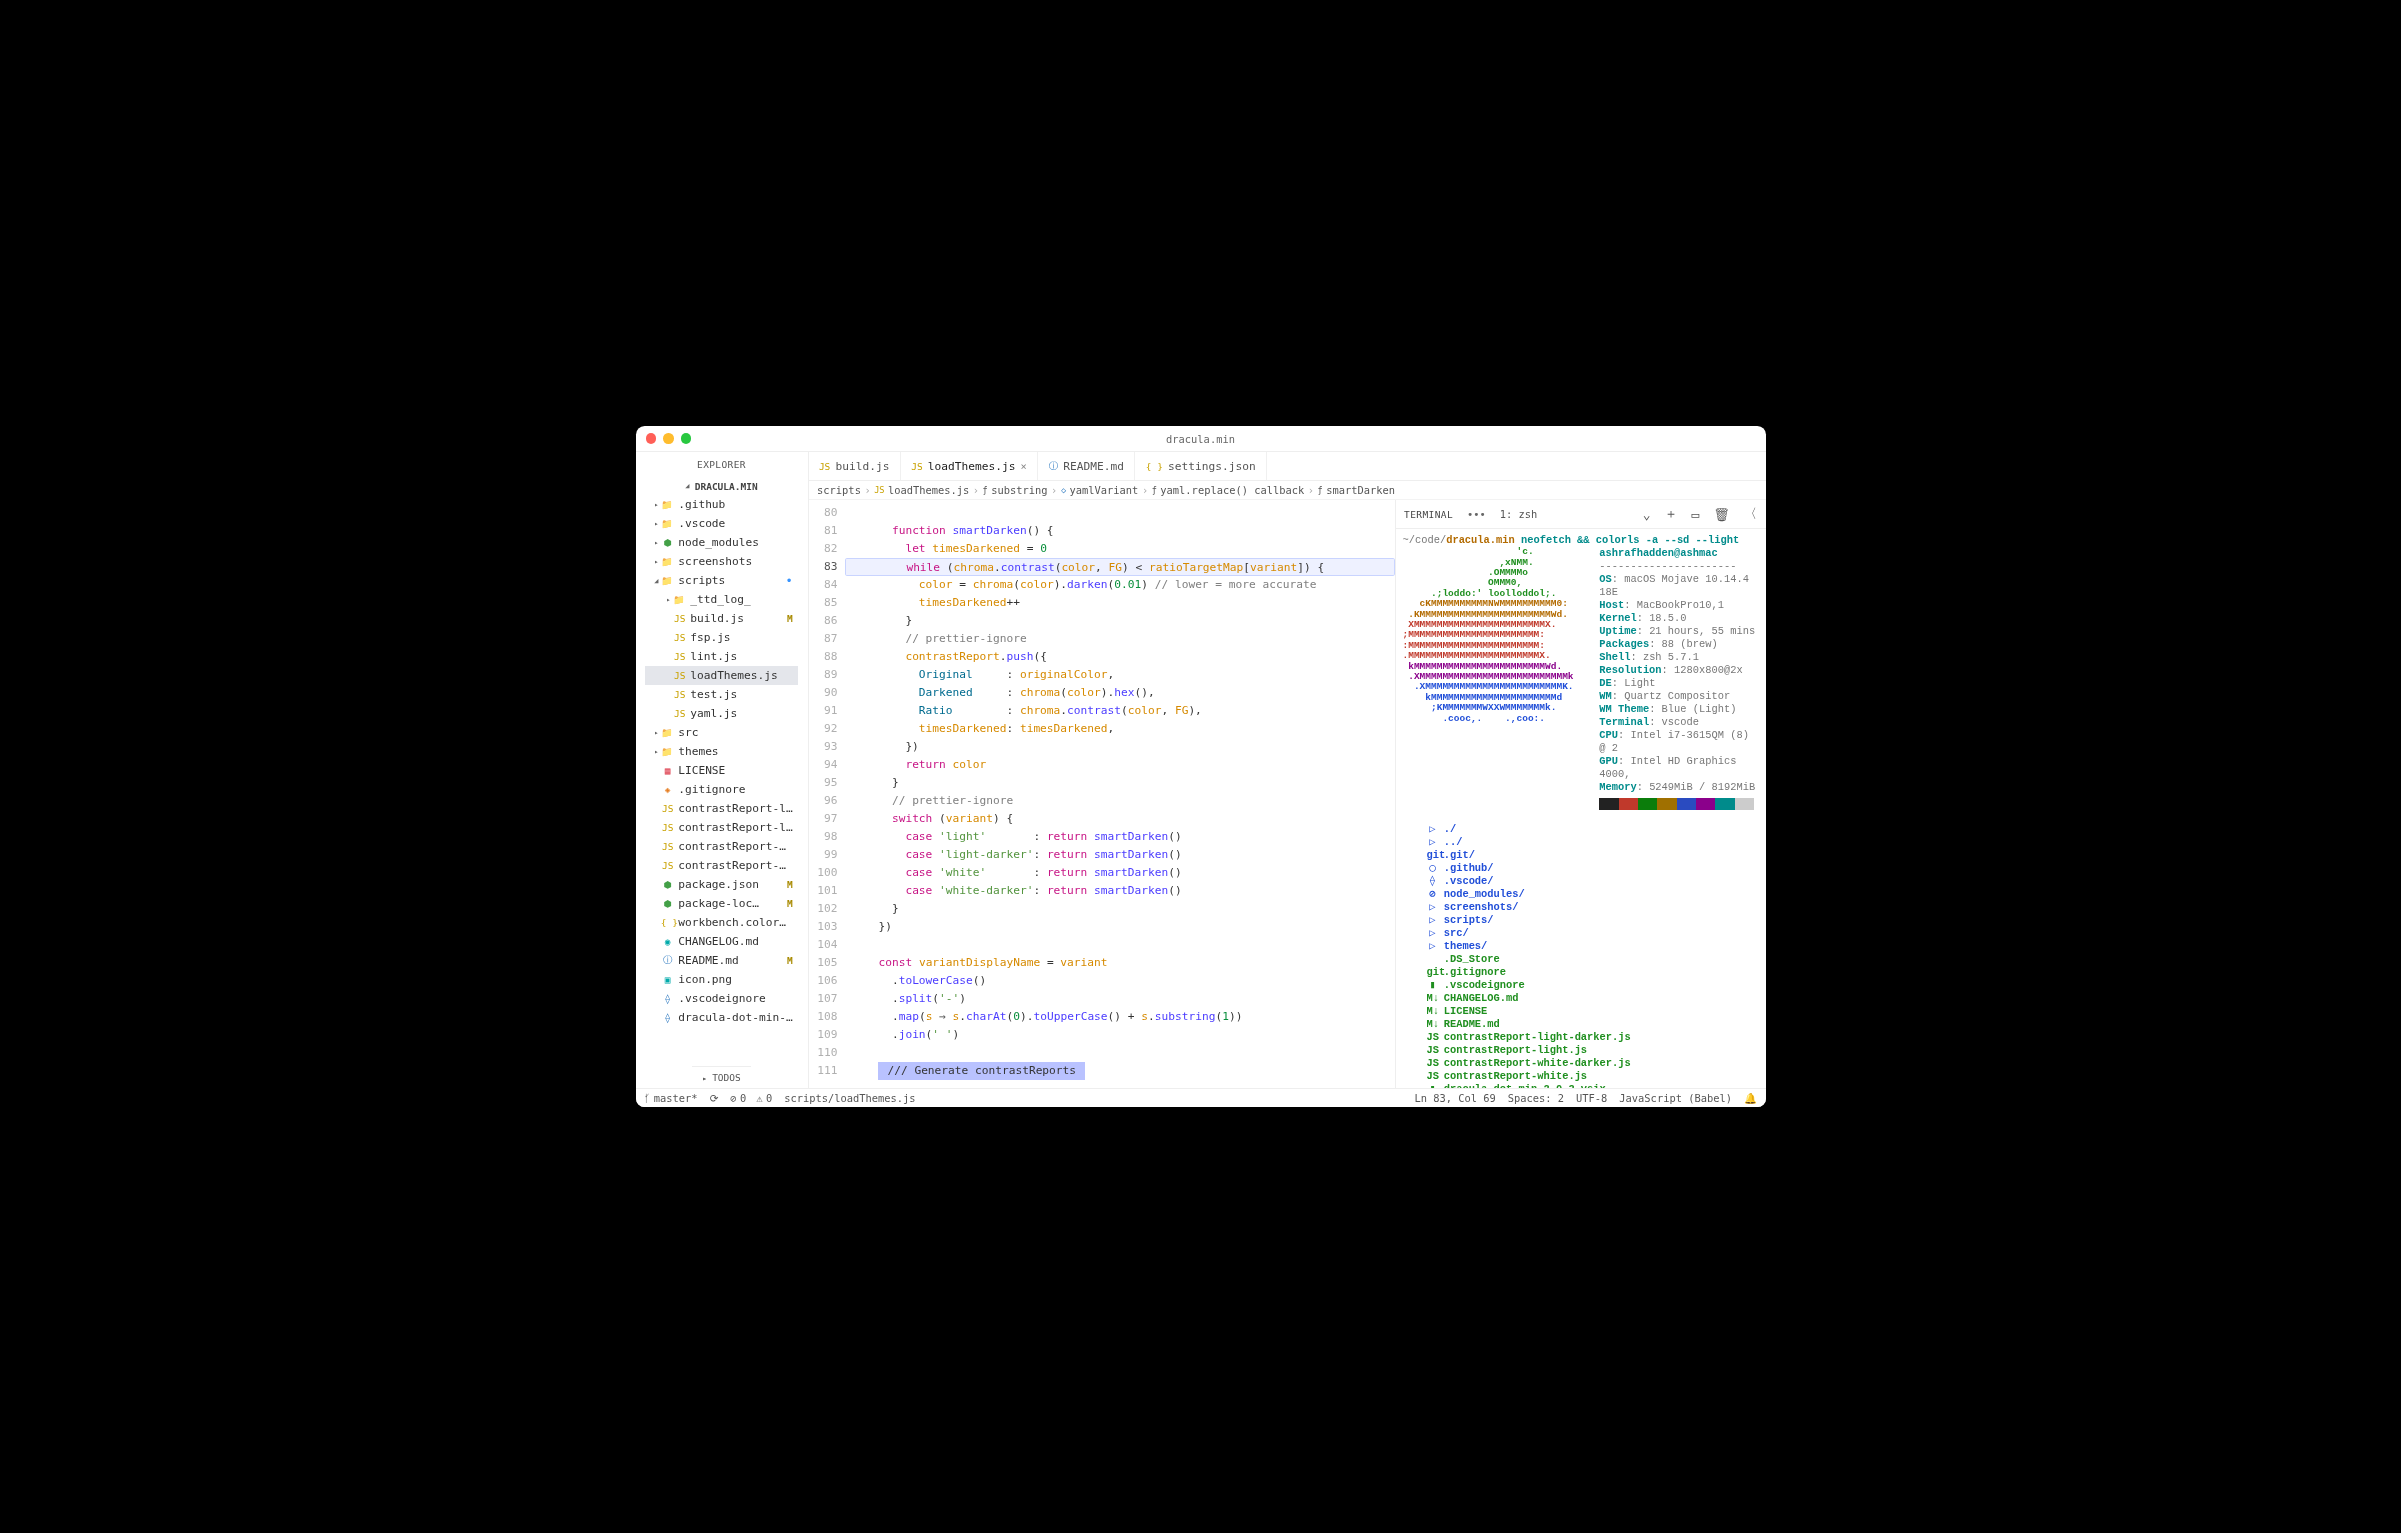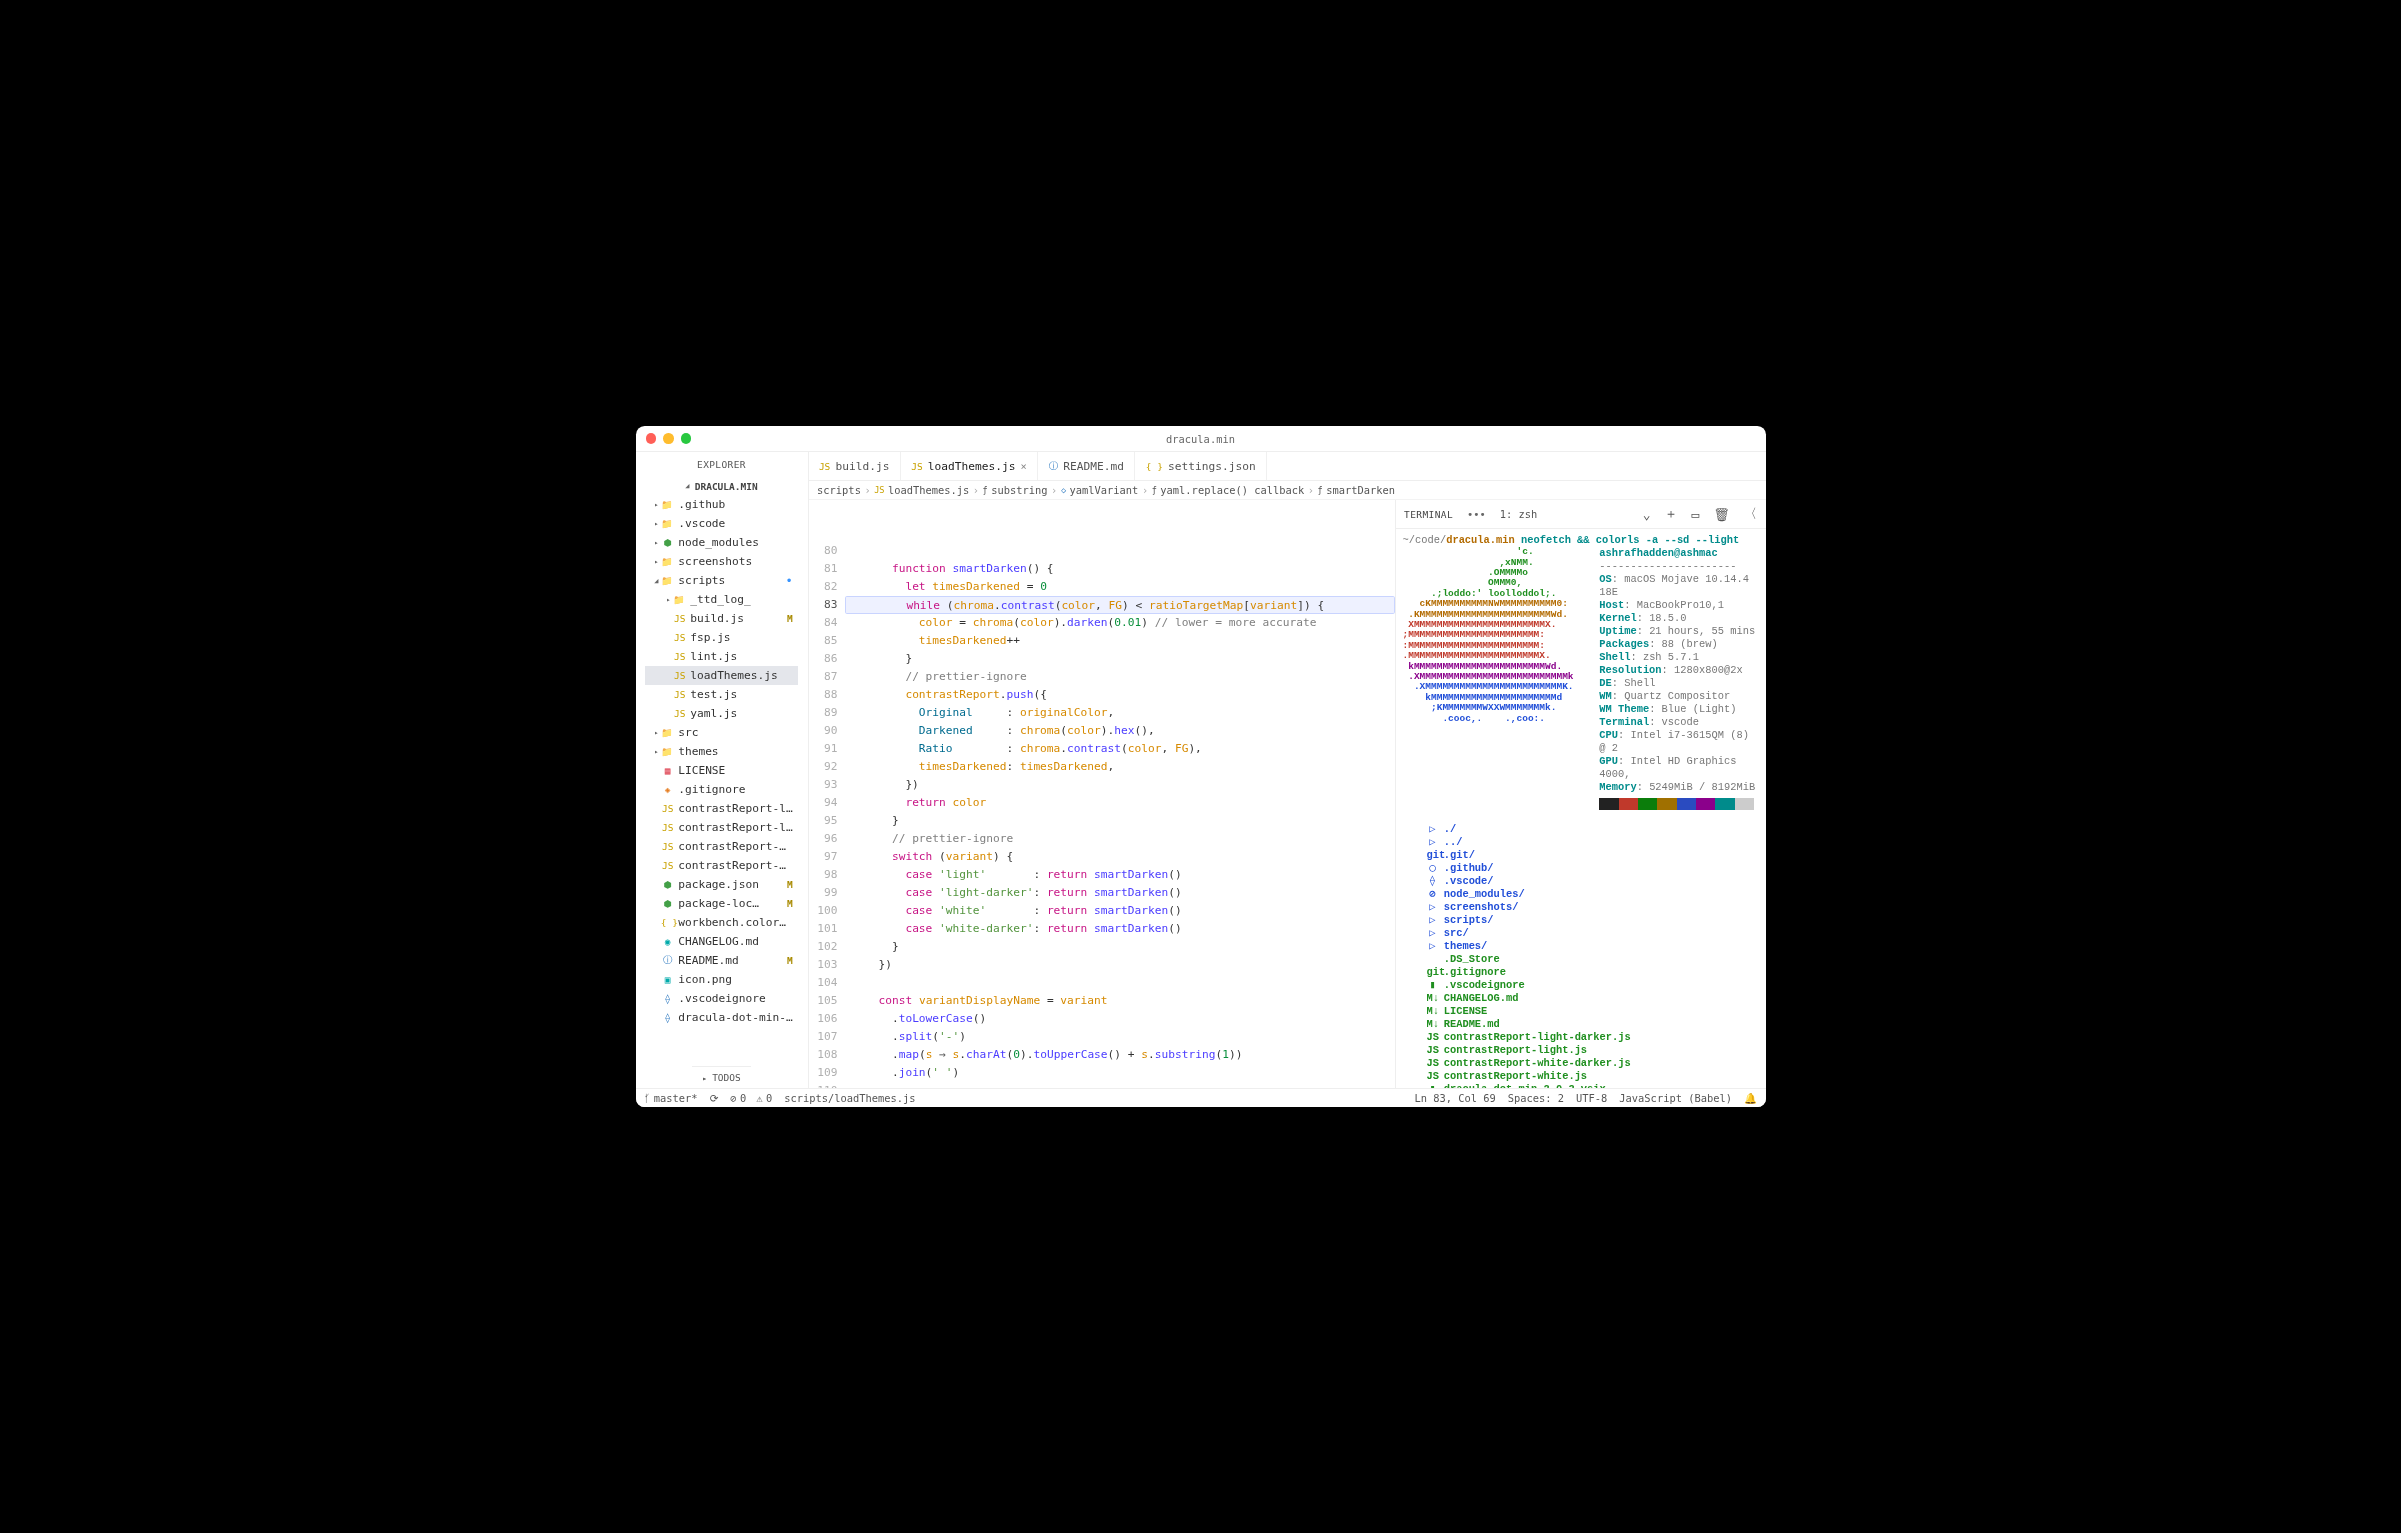--- a/index.html
+++ b/index.html
@@ -57,21 +57,21 @@
   .tabs { display:flex; height:29px; border-bottom:0.9px solid #eee; align-items:stretch; }
   .tab { display:flex; align-items:center; padding:0 10.4px; gap:5.2px; font-size:11.2px; color:#555; border-right:0.9px solid #f0f0f0; cursor:pointer; }
   .tab.active { color:#222; }
   .tab .ic { font-size:9.5px; }
   .tab .x { color:#888; font-size:10.4px; }
   .breadcrumbs { display:flex; align-items:center; height:19px; padding:0 8.6px; font-size:10.4px; color:#555; gap:3.5px; border-bottom:0.9px solid #f3f3f3; overflow:hidden; }
   .breadcrumbs .sep { color:#aaa; }
   .breadcrumbs .bc-ic { font-size:8.6px; }
   .editor-term { flex:1; display:flex; min-height:0; }
   
-  .editor { flex:1; display:flex; min-width:0; overflow:hidden; font-size:11.2px;margin-top:38px; }
+  .editor { flex:1; display:flex; min-width:0; overflow:hidden; font-size:11.2px; }
   .gutter { width:36px; text-align:right; padding:3.5px 7px 3.5px 0; color:#b0b0b0; line-height:18px; user-select:none; }
   .gutter .hl { color:#555;text-align:right; }
   .code { flex:1; padding:3.5px 0; line-height:18px; white-space:pre; overflow:hidden; color:#333; }
   .code .ln { height:18px; padding-left:7px; }
   .code .ln.sel { background:#eef1ff; border:0.9px solid #c9d4ff; border-radius:1.7px; }
   .k-kw { color:#c71585; } 
   .k-fn { color:#4b3cff; } 
   .k-var { color:#d68a00; } 
   .k-num { color:#0a8f3c; }
   .k-str { color:#53943e; }
@@ -380,21 +380,21 @@
                 <div>
                   <div><span class="t-teal">ashrafhadden@ashmac</span></div>
                   <div class="t-gray">----------------------</div>
                   <div><span class="t-teal">OS</span><span class="t-gray">: macOS Mojave 10.14.4 18E</span></div>
                   <div><span class="t-teal">Host</span><span class="t-gray">: MacBookPro10,1</span></div>
                   <div><span class="t-teal">Kernel</span><span class="t-gray">: 18.5.0</span></div>
                   <div><span class="t-teal">Uptime</span><span class="t-gray">: 21 hours, 55 mins</span></div>
                   <div><span class="t-teal">Packages</span><span class="t-gray">: 88 (brew)</span></div>
                   <div><span class="t-teal">Shell</span><span class="t-gray">: zsh 5.7.1</span></div>
                   <div><span class="t-teal">Resolution</span><span class="t-gray">: 1280x800@2x</span></div>
-                  <div><span class="t-teal">DE</span><span class="t-gray">: Shell</span></div>
+                  <div><span class="t-teal">DE</span><span class="t-gray">: Light</span></div>
                   <div><span class="t-teal">WM</span><span class="t-gray">: Quartz Compositor</span></div>
                   <div><span class="t-teal">WM Theme</span><span class="t-gray">: Blue (Light)</span></div>
                   <div><span class="t-teal">Terminal</span><span class="t-gray">: vscode</span></div>
                   <div><span class="t-teal">CPU</span><span class="t-gray">: Intel i7-3615QM (8) @ 2</span></div>
                   <div><span class="t-teal">GPU</span><span class="t-gray">: Intel HD Graphics 4000,</span></div>
                   <div><span class="t-teal">Memory</span><span class="t-gray">: 5249MiB / 8192MiB</span></div>
                   <div class="swatches">
                     <span style="background:#222"></span>
                     <span style="background:#c0392b"></span>
                     <span style="background:#0b7d0b"></span>

